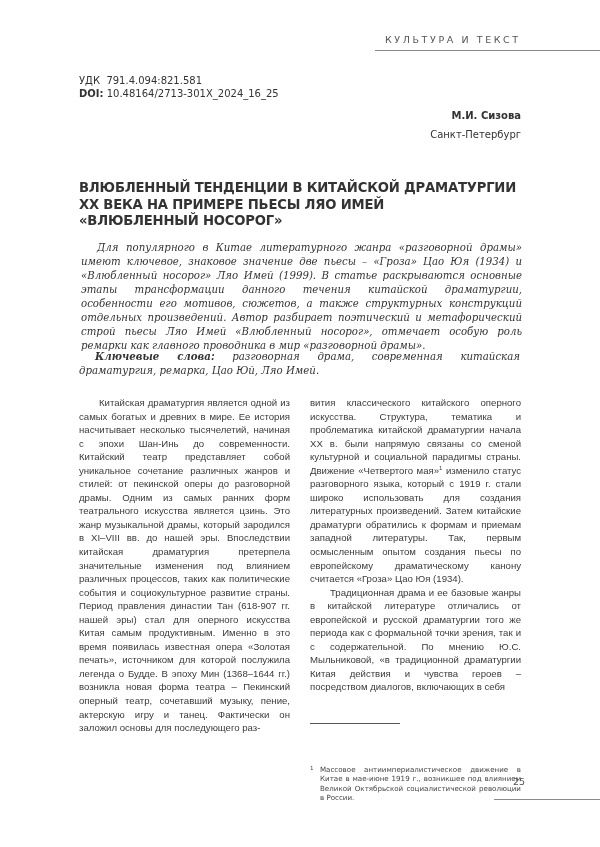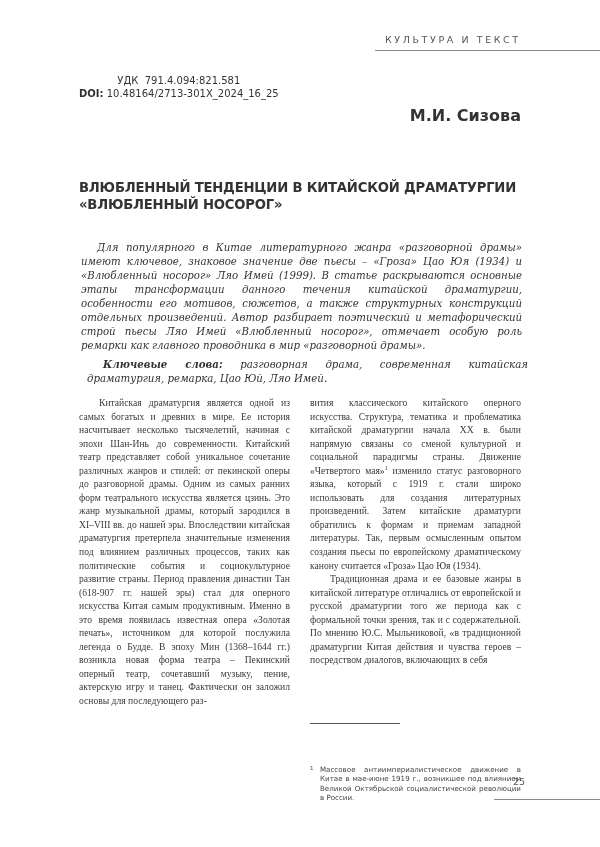--- a/index.html
+++ b/index.html
@@ -1,27 +1,27 @@
 <!DOCTYPE html>
 <html><head>
   <meta charset="utf-8">
   <style>
     html, body { margin: 0; padding: 0; background: #ffffff; }
     body { width: 600px; height: 847px; position: relative; overflow: hidden; color: #3a3a3a; }
     .running-head { position: absolute; left: 385px; top: 34px; font-family: "DejaVu Sans", sans-serif; font-size: 9.5px; letter-spacing: 2.6px; color: #555; }
     .rh-rule { position: absolute; left: 375px; right: 0; top: 50px; border-top: 1.5px solid #8a8a8a; }
-    .meta { position: absolute; left: 79px; top: 75px; font-family: "DejaVu Sans", sans-serif; font-size: 10px; line-height: 12.5px; color: #333; text-align: center; }
+    .meta { position: absolute; left: 79px; top: 75px; font-family: "DejaVu Sans", sans-serif; font-size: 10px; line-height: 12.5px; color: #333; }
     .meta b { font-weight: bold; }
     .author-block { position: absolute; right: 79px; top: 109px; text-align: right; font-family: "DejaVu Sans", sans-serif; font-size: 10px; line-height: 13.5px; color: #333; }
-    .author-name { font-weight: bold; font-size: 16px; margin-bottom: 5px; }
+    .author-name { font-weight: bold; font-size: 10px; margin-bottom: 5px; }
     .title { position: absolute; left: 79px; top: 180px; width: 440px; font-family: "DejaVu Sans", sans-serif; font-weight: bold; font-size: 13.2px; line-height: 16.5px; color: #333; letter-spacing: -0.2px; }
     .abstract { position: absolute; left: 79px; top: 239px; width: 441px; font-family: "DejaVu Serif", serif; font-style: italic; font-size: 10.2px; line-height: 14px; text-align: justify; text-indent: 16px; color: #333; margin: 2px; }
-    .keywords { position: absolute; left: 79px; top: 349px; width: 441px; font-family: "DejaVu Serif", serif; font-style: italic; font-size: 10.2px; line-height: 14px; text-align: justify; text-indent: 16px; color: #333; margin: 8px; }
+    .keywords { position: absolute; left: 79px; top: 349px; width: 441px; font-family: "DejaVu Serif", serif; font-style: italic; font-size: 10.2px; line-height: 14px; text-align: justify; text-indent: 16px; color: #333; margin: 0; }
     .keywords b { font-weight: bold; }
-    .col { position: absolute; top: 396px; width: 211px; font-family: Liberation Serif, serif; font-size: 9.6px; line-height: 13.55px; text-align: justify; color: #3a3a3a; }
+    .col { position: absolute; top: 396px; width: 211px; font-family: Liberation Sans, sans-serif; font-size: 9.6px; line-height: 13.55px; text-align: justify; color: #3a3a3a; }
     .col p { margin: 0; text-indent: 20px; }
     .col p.cont { text-indent: 0; }
     .col-left { left: 79px; }
     .col-right { left: 310px; }
     sup { font-size: 6px; line-height: 0; }
     .fn-rule { position: absolute; left: 310px; top: 723px; width: 90px; border-top: 1.3px solid #555; }
     .footnote { position: absolute; left: 310px; top: 729px; width: 211px; font-family: "DejaVu Sans", sans-serif; font-size: 7.1px; line-height: 9.4px; text-align: justify; color: #444; padding-left: 10px; box-sizing: border-box; margin-top: 36px; }
     .footnote .fn-num { position: absolute; left: 0; top: -1px; font-size: 5.5px; }
     .page-number { position: absolute; left: 513px; top: 776px; font-family: "DejaVu Sans", sans-serif; font-size: 9.5px; color: #555; }
     .pn-rule { position: absolute; left: 494px; right: 0; top: 799px; border-top: 1.5px solid #8a8a8a; }
@@ -38,24 +38,26 @@
     <span>791.4.094:821.581</span>
   </div>
   <div>
     <b>DOI:</b>
     <span>10.48164/2713-301X_2024_16_25</span>
   </div>
 </div>
 
 <div class="author-block">
   <div class="author-name">М.И. Сизова</div>
+  <div>Санкт-Петербург</div>
 </div>
 
 <div class="title">
   <div>ВЛЮБЛЕННЫЙ ТЕНДЕНЦИИ В КИТАЙСКОЙ ДРАМАТУРГИИ</div>
+  <div>XX ВЕКА НА ПРИМЕРЕ ПЬЕСЫ ЛЯО ИМЕЙ</div>
   <div>«ВЛЮБЛЕННЫЙ НОСОРОГ»</div>
 </div>
 
 <p class="abstract">Для популярного в Китае литературного жанра «разговорной драмы» имеют ключевое, знаковое значение две пьесы – «Гроза» Цао Юя (1934) и «Влюбленный носорог» Ляо Имей (1999). В статье раскрываются основные этапы трансформации данного течения китайской драматургии, особенности его мотивов, сюжетов, а также структурных конструкций отдельных произведений. Автор разбирает поэтический и метафорический строй пьесы Ляо Имей «Влюбленный носорог», отмечает особую роль ремарки как главного проводника в мир «разговорной драмы».</p>
 
 <p class="keywords"><b>Ключевые слова:</b><span> разговорная драма, современная китайская драматургия, ремарка, Цао Юй, Ляо Имей.</span></p>
 
 <div class="col col-left">
   <p>Китайская драматургия является одной из самых богатых и древних в мире. Ее история насчитывает несколько тысячелетий, начиная с эпохи Шан-Инь до современности. Китайский театр представляет собой уникальное сочетание различных жанров и стилей: от пекинской оперы до разговорной драмы. Одним из самых ранних форм театрального искусства является цзинь. Это жанр музыкальной драмы, который зародился в XI–VIII вв. до нашей эры. Впоследствии китайская драматургия претерпела значительные изменения под влиянием различных процессов, таких как политические события и социокультурное развитие страны. Период правления династии Тан (618-907 гг. нашей эры) стал для оперного искусства Китая самым продуктивным. Именно в это время появилась известная опера «Золотая печать», источником для которой послужила легенда о Будде. В эпоху Мин (1368–1644 гг.) возникла новая форма театра – Пекинский оперный театр, сочетавший музыку, пение, актерскую игру и танец. Фактически он заложил основы для последующего раз-</p>
 </div>

